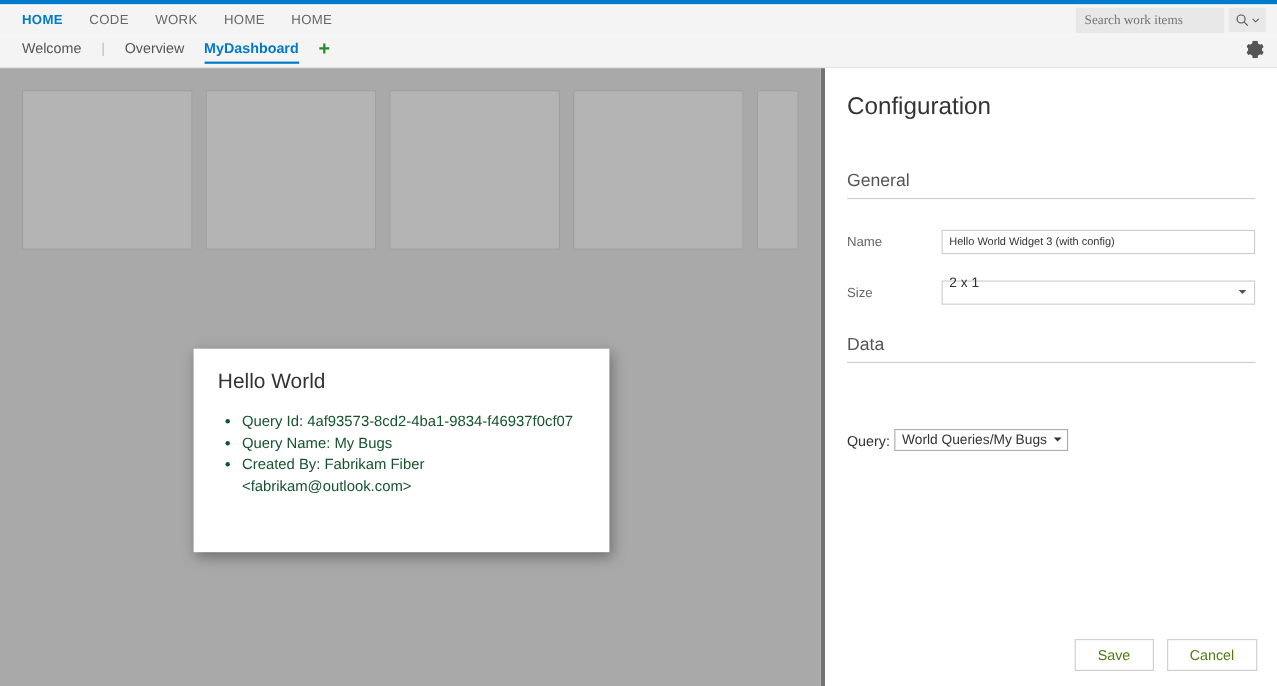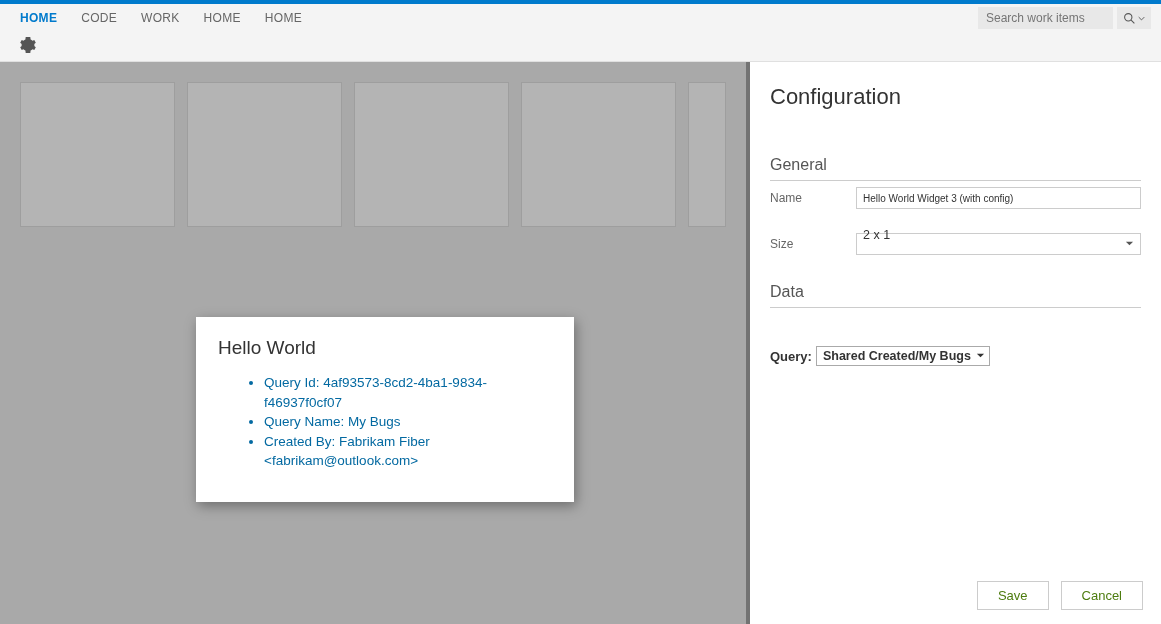--- a/index.html
+++ b/index.html
@@ -47,20 +47,21 @@
       gap: 8px;
     }
     .search-box {
       background: #e8e8e8;
       border: none;
       padding: 4px 8px;
       width: 135px;
       font-size: 12px;
       color: #b91c1c;
       outline: none;
+      font-family: Liberation Serif, serif;
     }
     .search-btn {
       background: #e8e8e8;
       border: none;
       width: 34px;
       height: 22px;
       display: flex;
       align-items: center;
       justify-content: center;
       margin-left: -4px;
@@ -135,43 +136,42 @@
       border: 1px solid #9e9e9e;
       height: 145px;
     }
     .pt1 { width: 155px; }
     .pt2 { width: 155px; }
     .pt3 { width: 155px; }
     .pt4 { width: 155px; }
     .pt5 { width: 38px; }
     .widget-card {
       position: absolute;
-      left: 196px;
+      left: 176px;
       top: 255px;
       width: 378px;
       height: 185px;
       background: #fff;
       box-shadow: 2px 4px 12px rgba(0,0,0,0.35);
       padding: 20px 22px;
     }
     .widget-title {
       font-size: 19px;
       font-weight: 400;
       color: #333;
       margin-bottom: 14px;
     }
     .widget-list {
       list-style: disc;
       padding-left: 22px;
     }
     .widget-list li {
       font-size: 13.5px;
-      color: #0369a1;
+      color: #14532d;
       line-height: 1.45;
-      margin-left: 24px;
     }
     .config-panel {
       width: 425px;
       background: #fff;
       border-left: 4px solid #737373;
       padding: 22px 20px 18px 20px;
       display: flex;
       flex-direction: column;
       position: relative;
     }
@@ -180,21 +180,21 @@
       font-weight: 400;
       color: #333;
       margin-bottom: 46px;
     }
     .section-heading {
       font-size: 16px;
       color: #555;
       font-weight: 400;
       border-bottom: 1px solid #ccc;
       padding-bottom: 6px;
-      margin-bottom: 6px;
+      margin-bottom: 28px;
     }
     .field-row {
       display: flex;
       align-items: center;
       margin-bottom: 24px;
     }
     .field-label {
       width: 86px;
       font-size: 12px;
       color: #666;
@@ -227,21 +227,20 @@
       top: 50%;
       transform: translateY(-50%);
     }
     .select-wrap .caret svg { width: 9px; height: 9px; fill: #555; }
     .data-section { margin-top: 4px; }
     .query-row {
       display: flex;
       align-items: center;
       gap: 4px;
       margin-top: 2px;
-      font-weight: bold;
     }
     .query-label {
       font-size: 13px;
       color: #333;
     }
     .query-select {
       border: 1px solid #aaa;
       padding: 2px 18px 2px 6px;
       font-size: 12.5px;
       position: relative;
@@ -291,20 +290,27 @@
           <line x1="10" y1="10" x2="14" y2="14" stroke="#555" stroke-width="1.3"></line>
         </svg>
       <svg class="caret" viewBox="0 0 10 10">
           <path d="M1 3 L5 7 L9 3" fill="none" stroke="#555" stroke-width="1.3"></path>
         </svg>
     </button>
   </div>
 </div>
 
 <div class="sub-nav">
+  <div class="sub-tabs">
+    <span class="sub-tab">Welcome</span>
+    <span class="divider">|</span>
+    <span class="sub-tab">Overview</span>
+    <span class="sub-tab active">MyDashboard</span>
+    <span class="plus-btn">+</span>
+  </div>
   <span class="gear-icon">
     <svg viewBox="0 0 16 16">
         <path d="M8 5a3 3 0 100 6 3 3 0 000-6zm6.4 3c0-.4 0-.8-.1-1.1l1.5-1.2-1.5-2.6-1.8.6c-.6-.5-1.2-.9-1.9-1.1L10.3 0H5.7l-.3 2.6c-.7.2-1.3.6-1.9 1.1l-1.8-.6L.2 5.7l1.5 1.2c-.1.3-.1.7-.1 1.1s0 .8.1 1.1L.2 10.3l1.5 2.6 1.8-.6c.6.5 1.2.9 1.9 1.1l.3 2.6h4.6l.3-2.6c.7-.2 1.3-.6 1.9-1.1l1.8.6 1.5-2.6-1.5-1.2c.1-.3.1-.7.1-1.1z"></path>
       </svg>
   </span>
 </div>
 
 <div class="main-area">
 
   <div class="dashboard-canvas">
@@ -344,21 +350,21 @@
               <path d="M1 3 L5 7 L9 3 Z"></path>
             </svg></span>
       </div>
     </div>
 
     <div class="section-heading data-section">Data</div>
 
     <div class="query-row" style="margin-top:32px;">
       <span class="query-label">Query:</span>
       <div class="query-select">
-        <span>Shared Created/My Bugs</span>
+        <span>World Queries/My Bugs</span>
         <span class="caret"><svg viewBox="0 0 10 10" width="9" height="9">
               <path d="M1 3 L5 7 L9 3 Z" fill="#333"></path>
             </svg></span>
       </div>
     </div>
 
     <div class="footer-buttons">
       <button class="btn">Save</button>
       <button class="btn">Cancel</button>
     </div>

